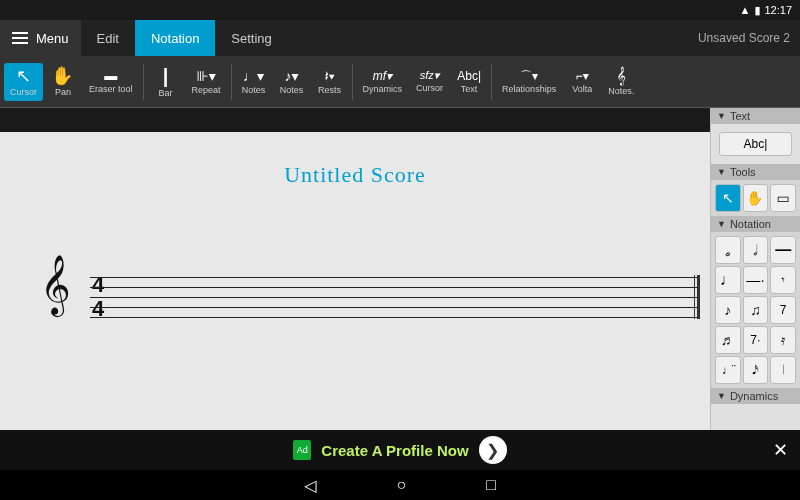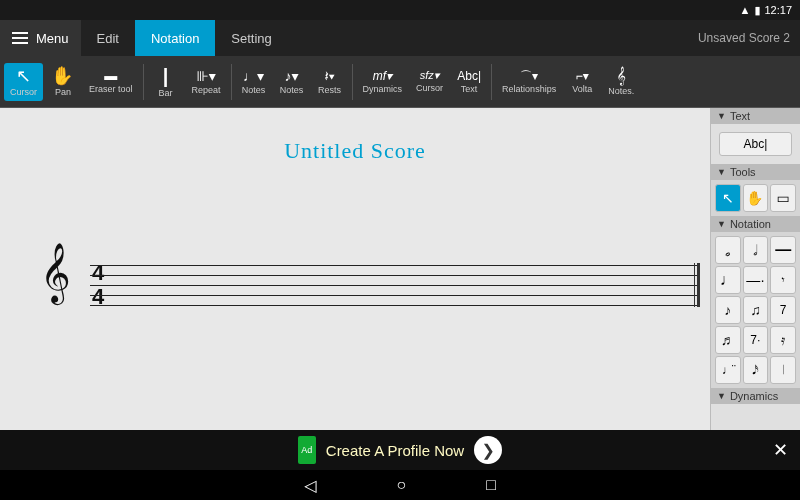--- a/index.html
+++ b/index.html
@@ -50,21 +50,21 @@
     .tool-separator { width: 1px; height: 36px; background: #555; margin: 0 2px; }
 
     
     #main-container {
       display: flex; width: 100%; height: calc(500px - 20px - 36px - 52px - 40px - 30px);
     }
 
     
     #score-area {
       flex: 1; background: #e8e8e8; position: relative; overflow: hidden;
-      display: flex; flex-direction: column; align-items: center;
+      display: flex; flex-direction: column; align-items: center; margin-top: 24px;
     }
     #score-title {
       color: #00a0d0; font-size: 22px; font-weight: normal;
       margin-top: 30px; font-family: 'Times New Roman', serif; letter-spacing: 1px;
     }
     #staff-container {
       position: absolute; top: 50%; left: 40px; right: 10px;
       transform: translateY(-20%);
     }
     .staff {
@@ -108,22 +108,22 @@
       margin: 4px; padding: 4px 8px; cursor: pointer; font-size: 12px;
       display: flex; align-items: center; justify-content: center; gap: 4px;
     }
 
     
     #ad-banner {
       width: 100%; height: 40px; background: #111;
       display: flex; align-items: center; justify-content: center; gap: 10px;
       position: relative;
     }
-    #ad-banner .ad-icon { width: 18px; height: 28px; background: #1a3; border-radius: 2px; display: flex; align-items: center; justify-content: center; font-size: 9px; color: white; }
-    #ad-banner .ad-text { color: #fef9c3; font-size: 15px; font-weight: normal; text-align: right; }
+    #ad-banner .ad-icon { width: 18px; height: 20px; background: #1a3; border-radius: 2px; display: flex; align-items: center; justify-content: center; font-size: 9px; color: white; }
+    #ad-banner .ad-text { color: #bef264; font-size: 15px; font-weight: bold; text-align: right; }
     #ad-banner .ad-circle { width: 28px; height: 28px; border-radius: 50%; background: white; display: flex; align-items: center; justify-content: center; color: #333; font-size: 16px; }
     #ad-banner .ad-close { position: absolute; right: 12px; color: white; font-size: 18px; cursor: pointer; }
 
     
     #android-nav {
       width: 100%; height: 30px; background: #000;
       display: flex; align-items: center; justify-content: center; gap: 80px;
     }
     .nav-btn { color: white; font-size: 16px; cursor: pointer; }
 

